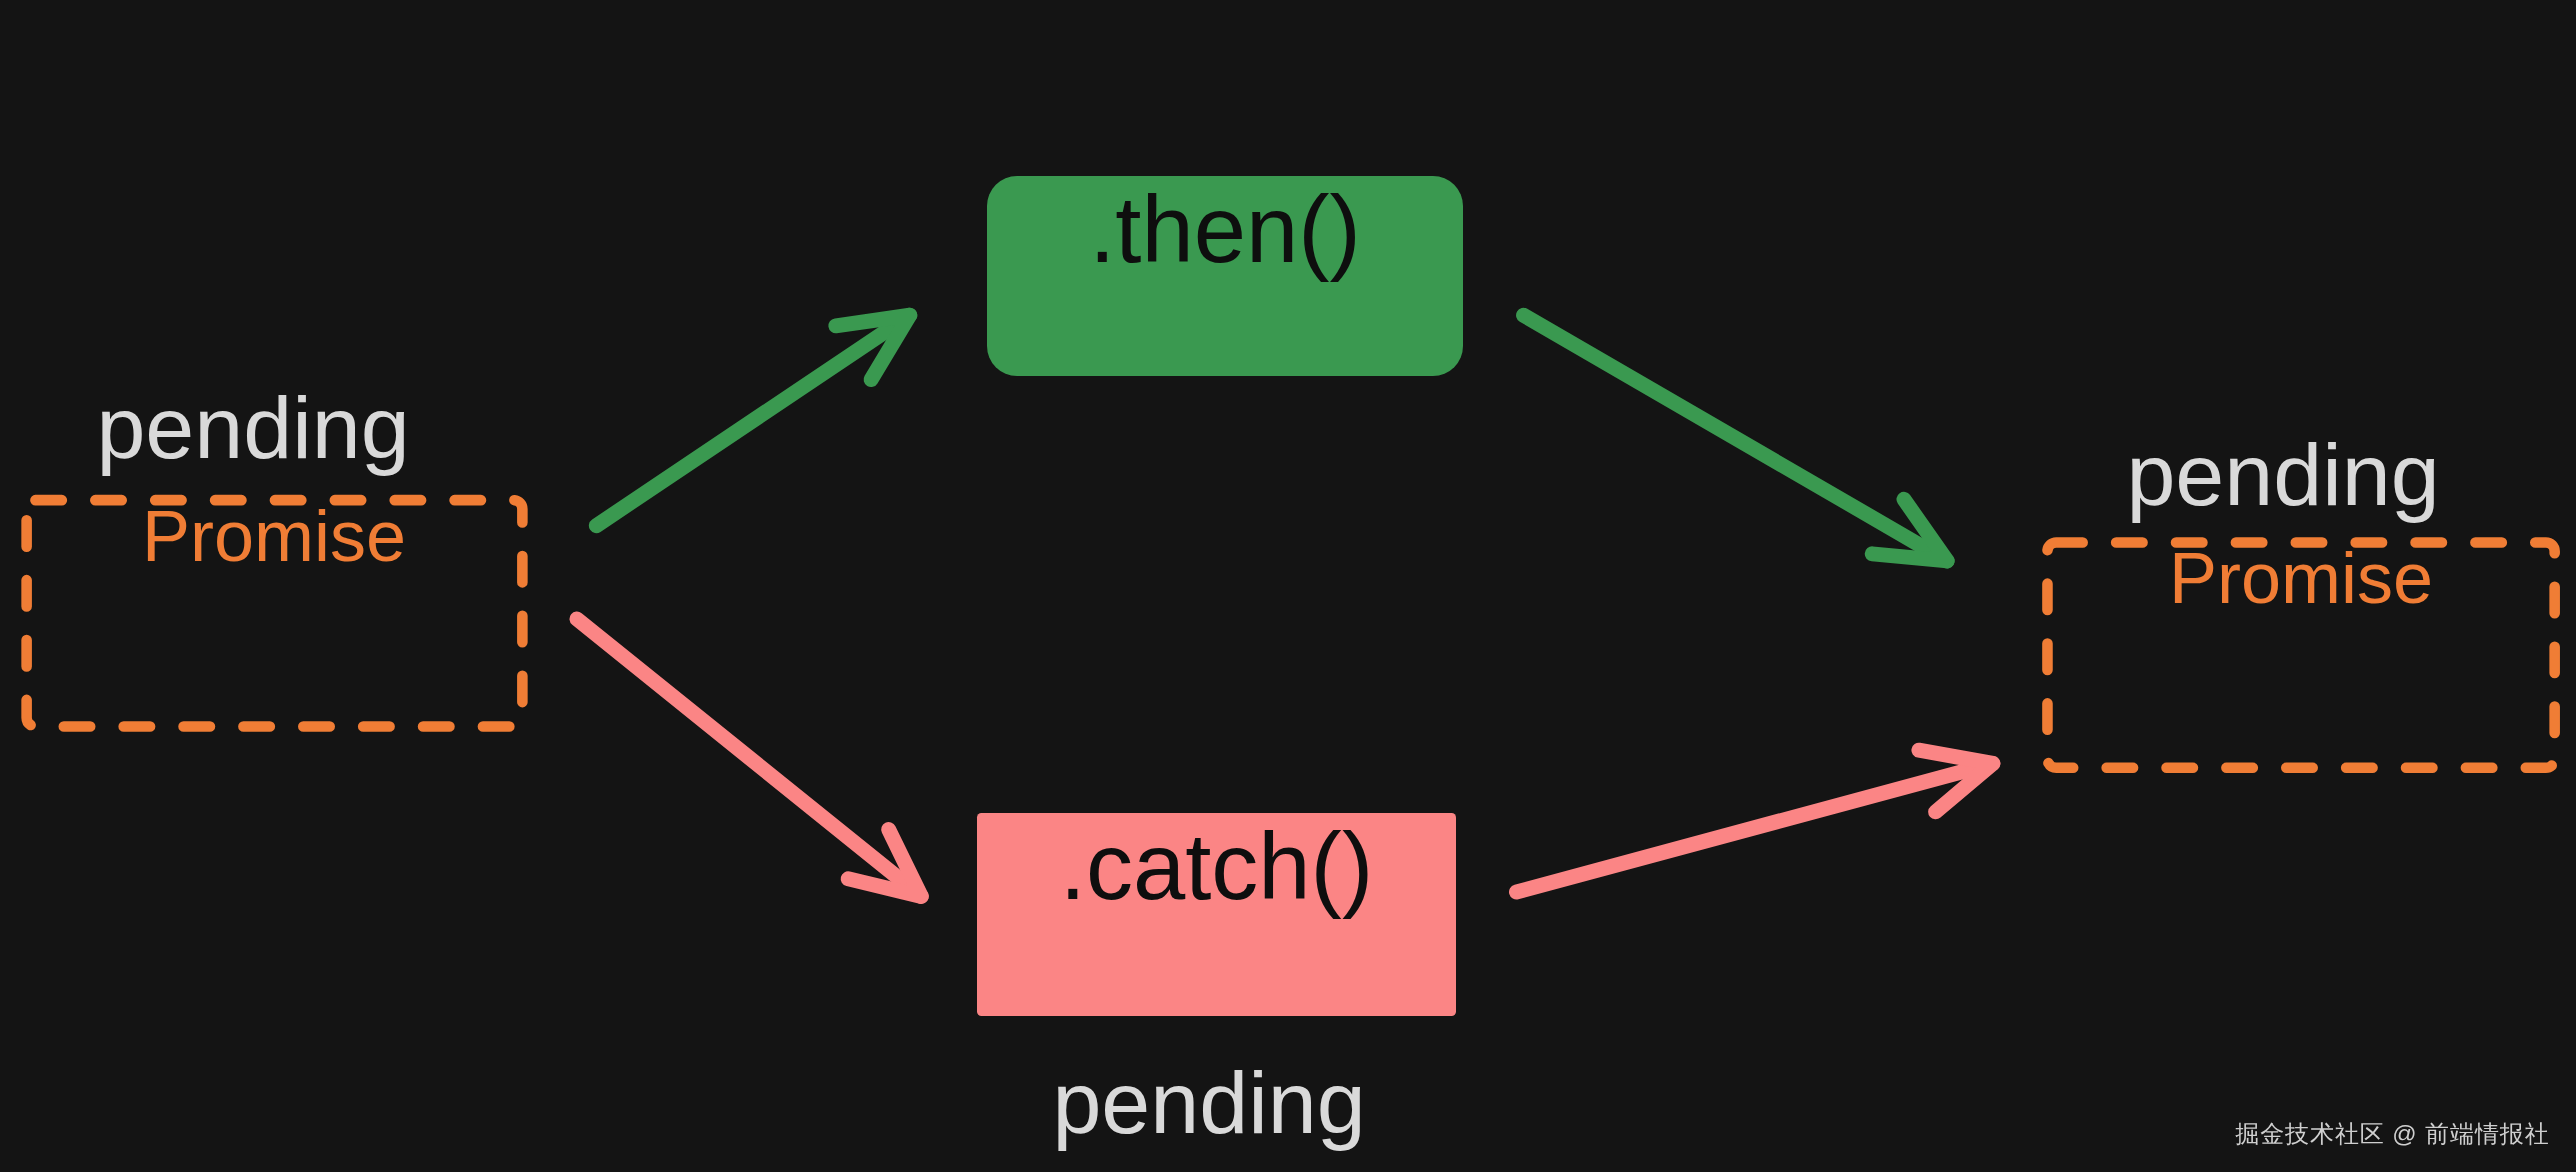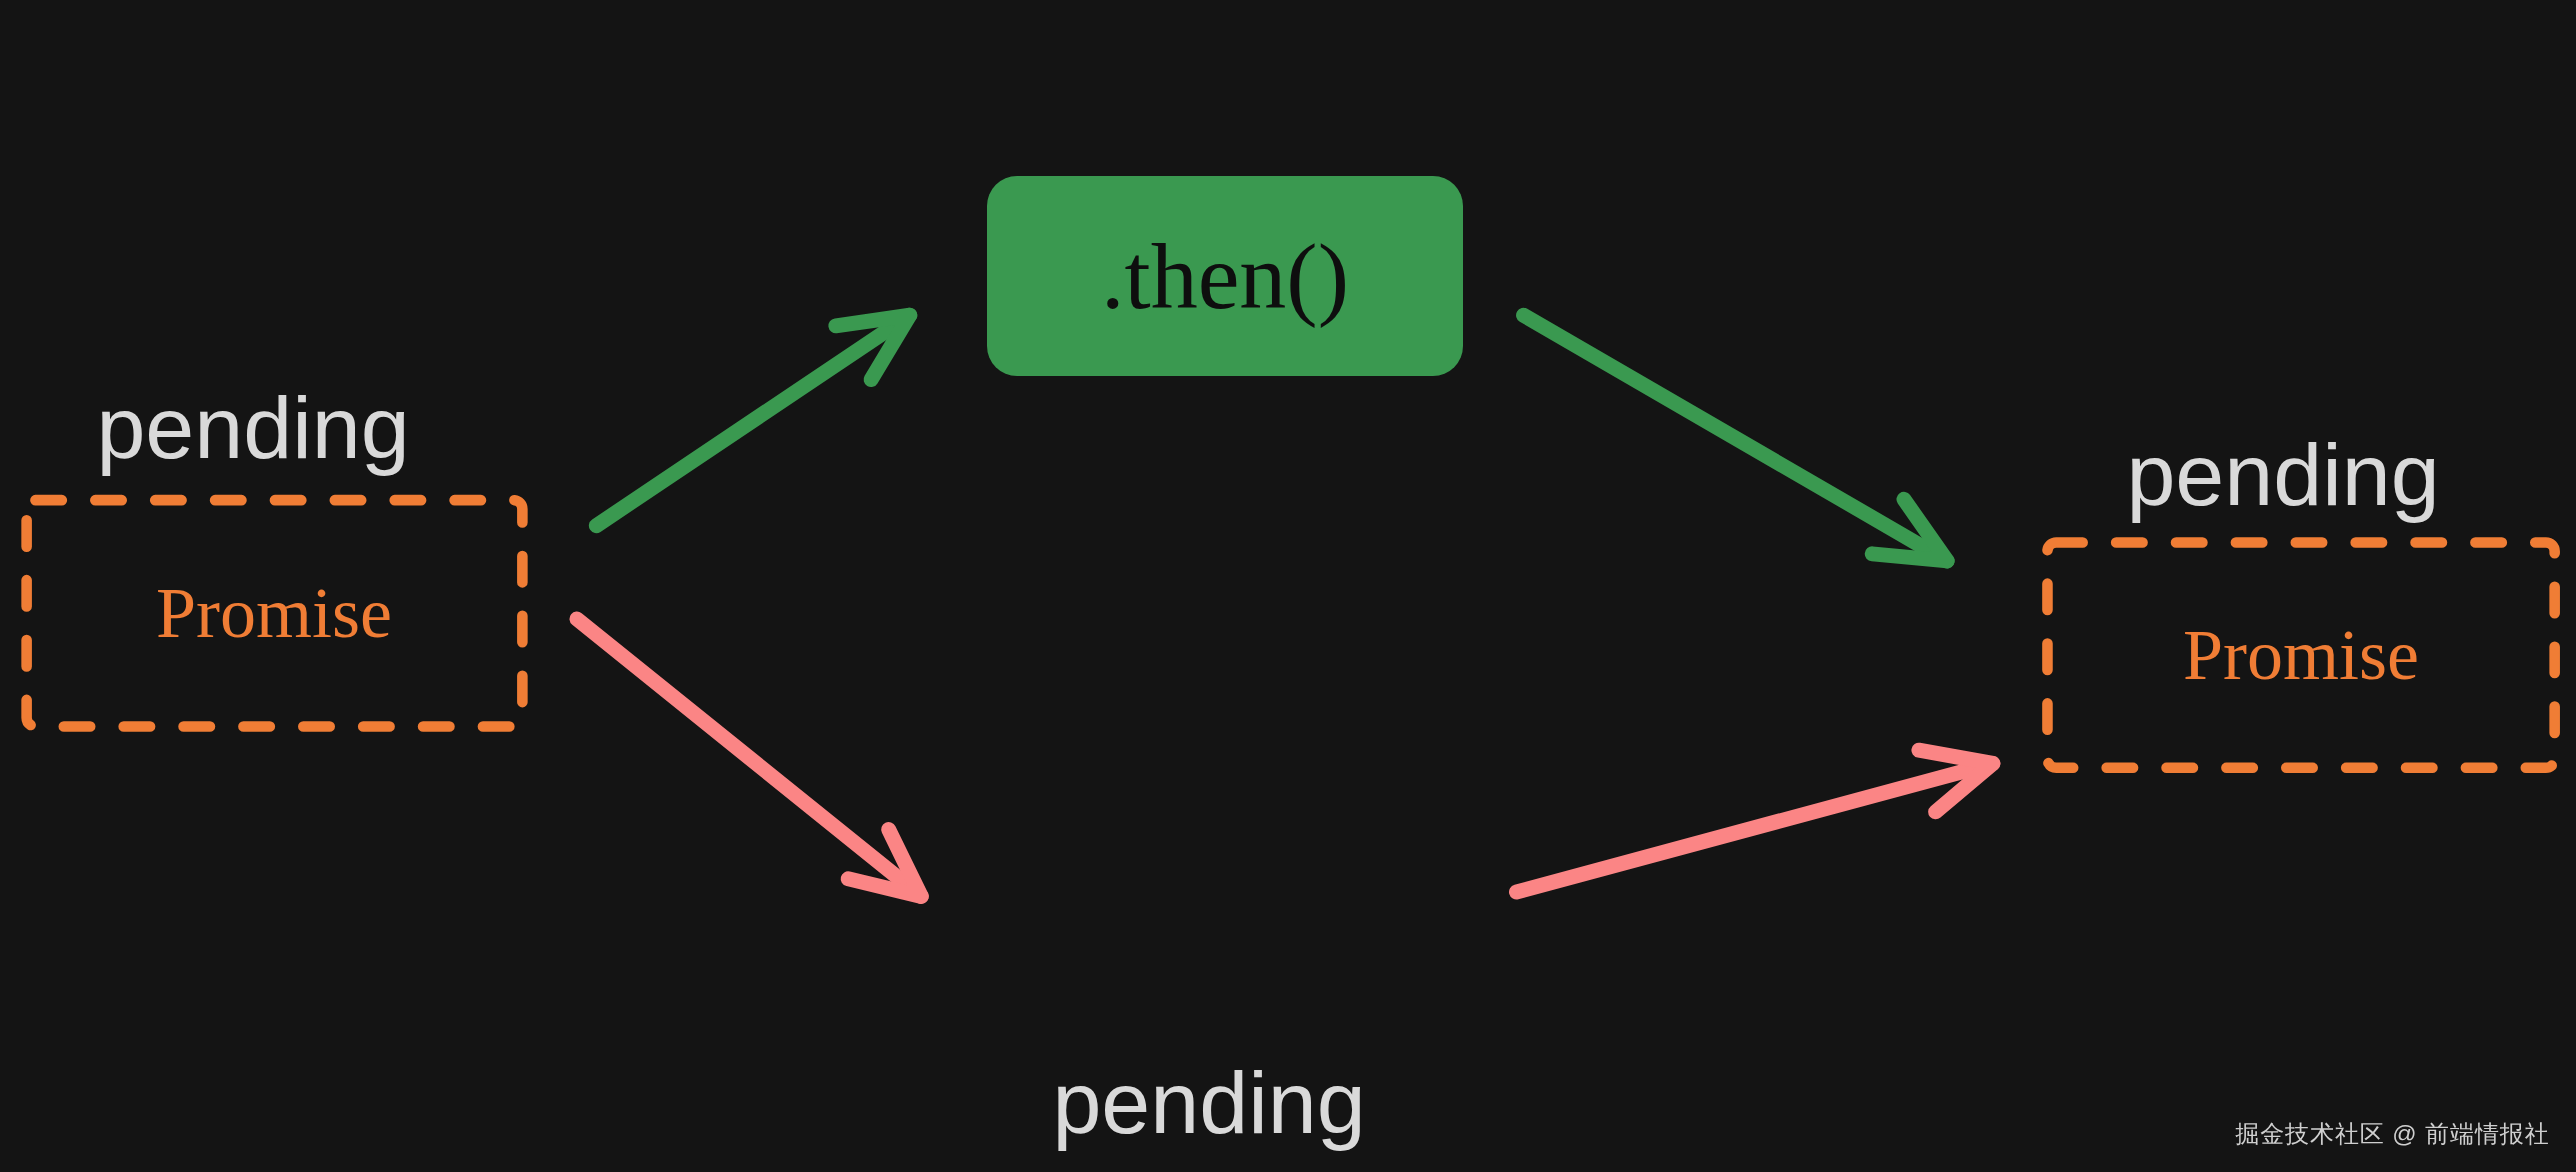--- a/index.html
+++ b/index.html
@@ -43,23 +43,22 @@
     position: absolute;
     text-align: center;
     font-size: 88px;
     line-height: 1;
     color: var(--c-state-text, #d9d9d9);
     white-space: nowrap;
   }
   .node {
     position: absolute;
     display: flex;
-    align-items: center;
+    align-items: flex-start;
     justify-content: center;
-    font-family: Liberation Serif, serif;
   }
   .promise-label {
     font-size: 72px;
     color: var(--c-orange, #f07d35);
     white-space: nowrap;
   }
   .then-node {
     background: var(--c-green, #3a9950);
     border-radius: 30px;
   }
@@ -113,20 +112,23 @@
 
   <div class="state-label" style="left:33px; top:384px; width:440px;">pending</div>
   <div class="node" style="left:21px; top:495px; width:506px; height:237px;">
     <span class="promise-label">Promise</span>
   </div>
 
   <div class="node then-node" style="left:987px; top:176px; width:476px; height:200px;">
     <span class="method-label">.then()</span>
   </div>
 
+  <div class="node catch-node" style="left:977px; top:813px; width:479px; height:203px;">
+    <span class="method-label">.catch()</span>
+  </div>
   <div class="state-label" style="left:989px; top:1059px; width:440px;">pending</div>
 
   <div class="state-label" style="left:2063px; top:431px; width:440px;">pending</div>
   <div class="node" style="left:2042px; top:537px; width:518px; height:236px;">
     <span class="promise-label">Promise</span>
   </div>
 
   <div class="watermark">掘金技术社区 @ 前端情报社</div>
 
 </div>

